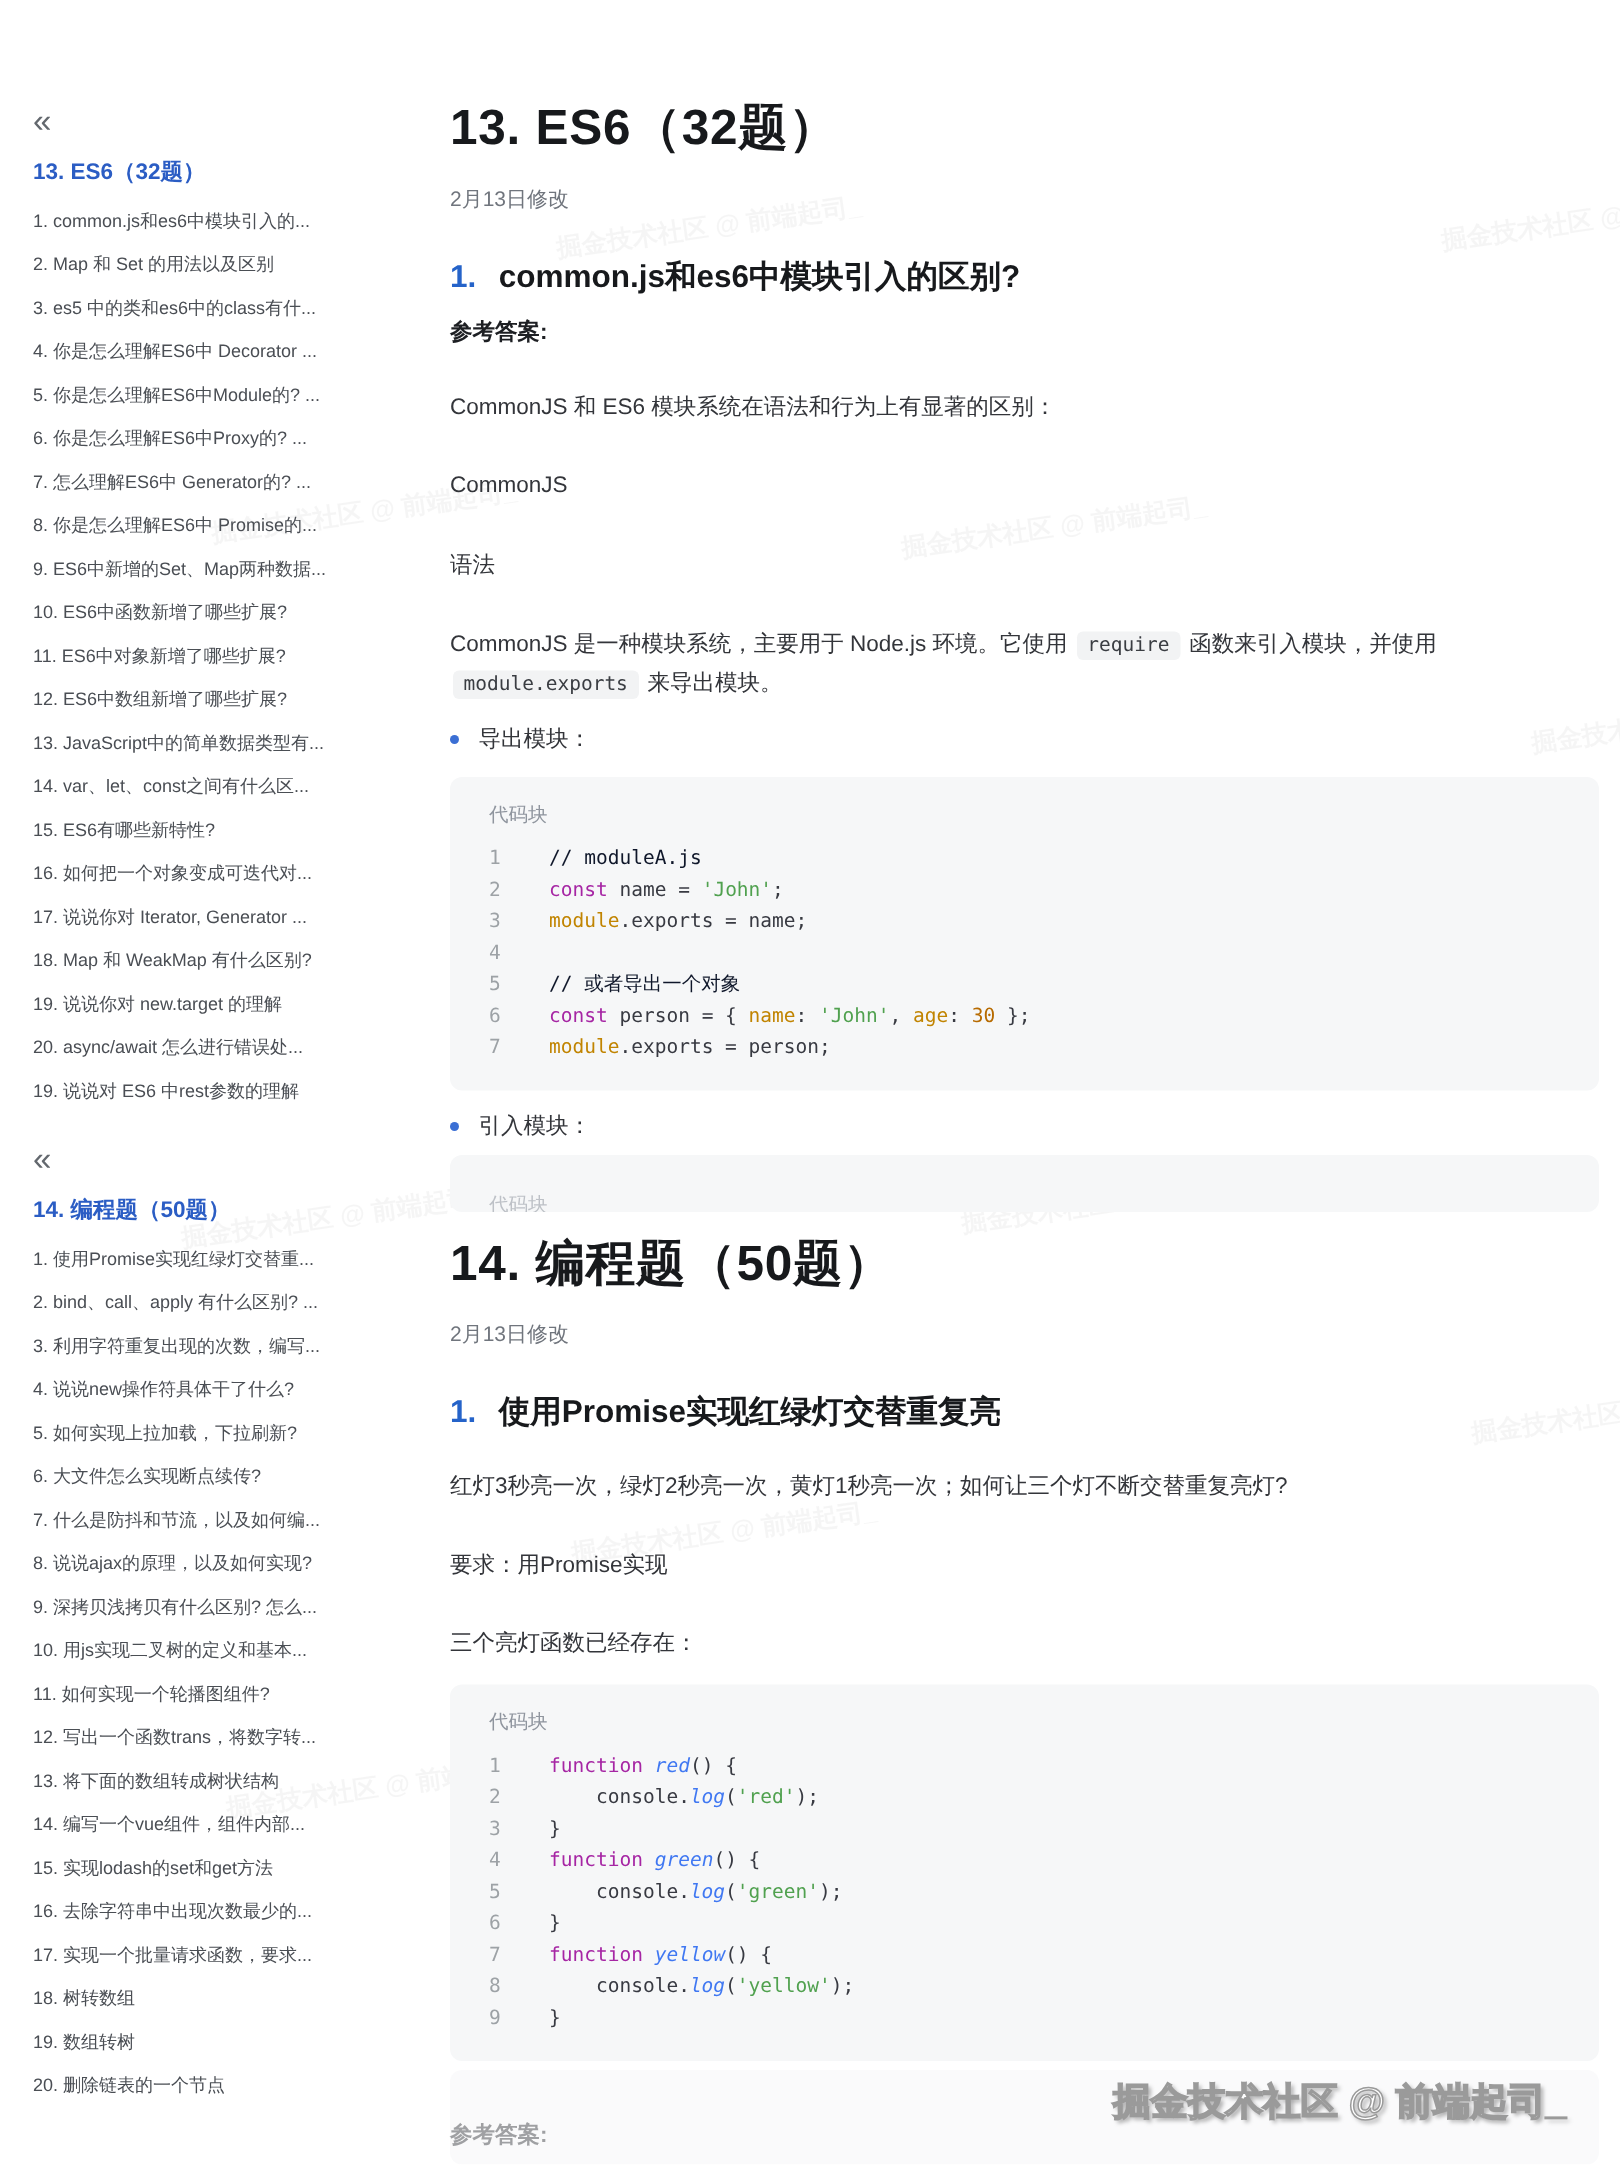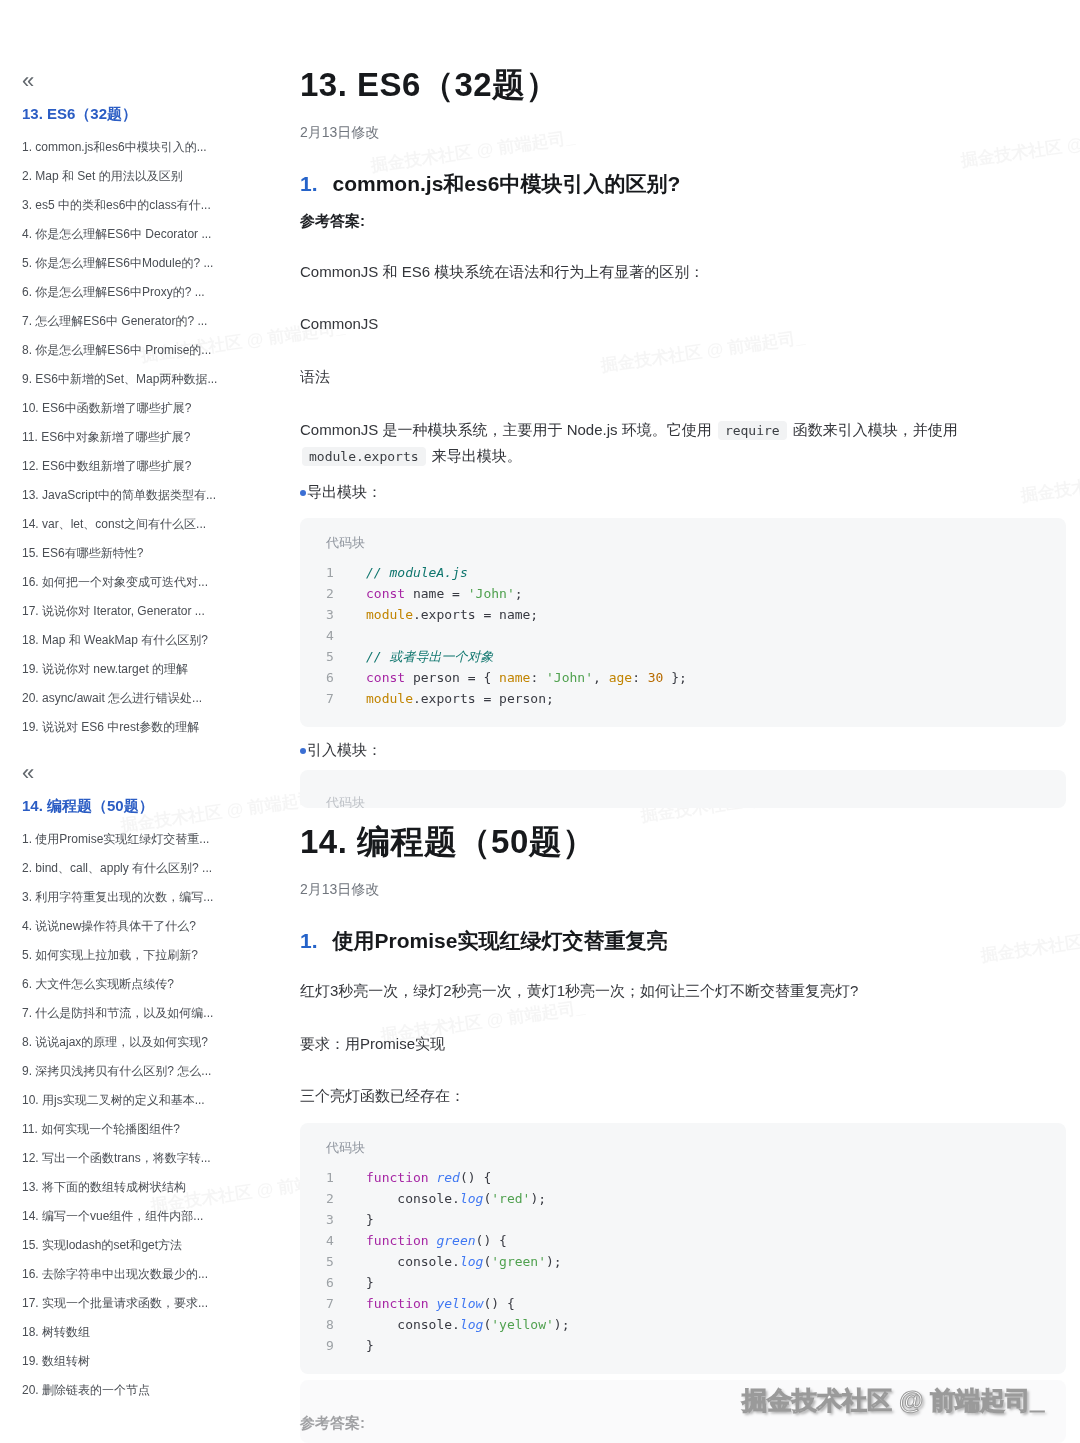--- a/index.html
+++ b/index.html
@@ -33,38 +33,38 @@
   .q { margin:28px 0 0 0; font-size:21px; font-weight:700; color:#17191c; }
   .qno { color:#2563c9; margin-right:15px; }
   .bold-label { font-weight:700; font-size:15px; margin-top:14px; color:#1d1f23; }
   p.body { font-size:15px; margin:29px 0 0 0; line-height:1.55; color:#33353a; }
   p.wide { line-height:1.75; }
   code.chip {
     font-family:"DejaVu Sans Mono","Liberation Mono",monospace;
     font-size:13px; background:#f2f3f4; color:#3a3d42;
     padding:2px 7px; border-radius:4px; margin:0 2px;
   }
-  .bullet { margin-top:14px; display:flex; align-items:center; gap:1px; font-size:15px; color:#33353a; }
+  .bullet { margin-top:14px; display:flex; align-items:center; gap:13px; font-size:15px; color:#33353a; }
   .dot { width:6px; height:6px; border-radius:50%; background:#3b6fd4; flex:none; }
 
   .codeblock {
     margin-top:16px; background:#f6f7f8; border-radius:8px;
     padding:16px 26px 18px 26px;
   }
   .code-label { font-size:13px; color:#8f959e; margin-bottom:10px; }
   .code-line { display:flex; height:21px; line-height:21px;
     font-family:"DejaVu Sans Mono","Liberation Mono",monospace; font-size:13px; }
   .lineno { width:16px; flex:none; color:#9da2a6; }
   .codetxt { white-space:pre; color:#383a42; margin-left:24px; }
   .tk-kw  { color:#a626a4;text-align:right; }
   .tk-str { color:#50a14f; }
   .tk-num { color:#b76b01; }
   .tk-prop{ color:#c18401; }
   .tk-fn  { color:#4078f2;font-style:italic; }
-  .tk-cmt { color:#0f766e; font-style:italic; }
+  .tk-cmt { color:#0f172a; }
   .tk-pln { color:#383a42; }
 
   .codeblock.partial { height:38px; padding:24px 26px 0 26px; overflow:hidden; margin-top:10px; }
   .codeblock.partial .code-label { opacity:0.55; }
 
   .faint-block {
     position:absolute; left:300px; top:1380px; width:766px; height:63px;
     background:#f6f7f8; border-radius:8px; opacity:0.6;
   }
 

